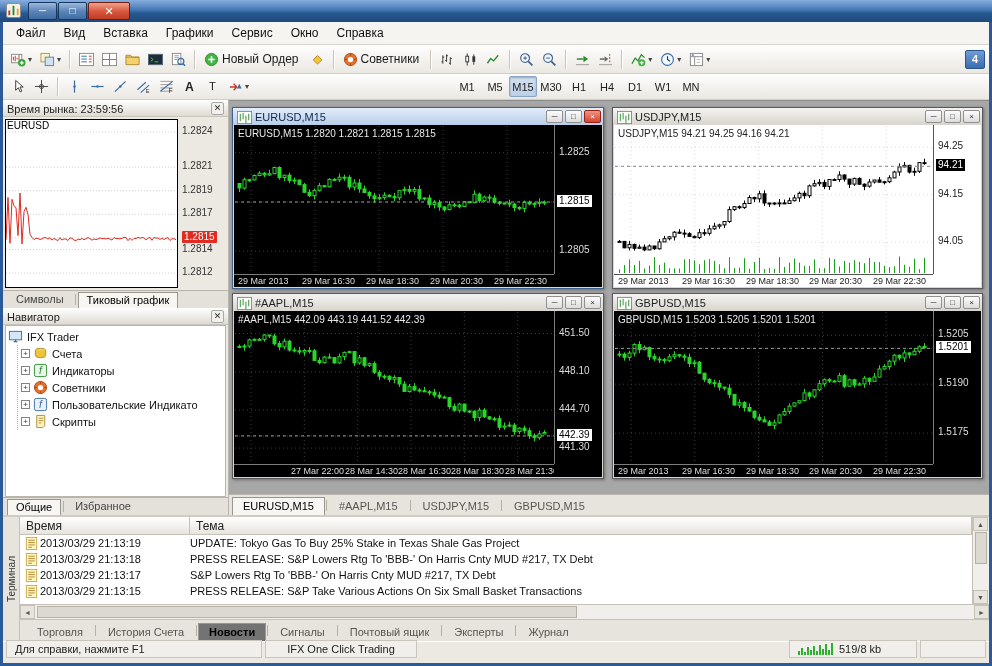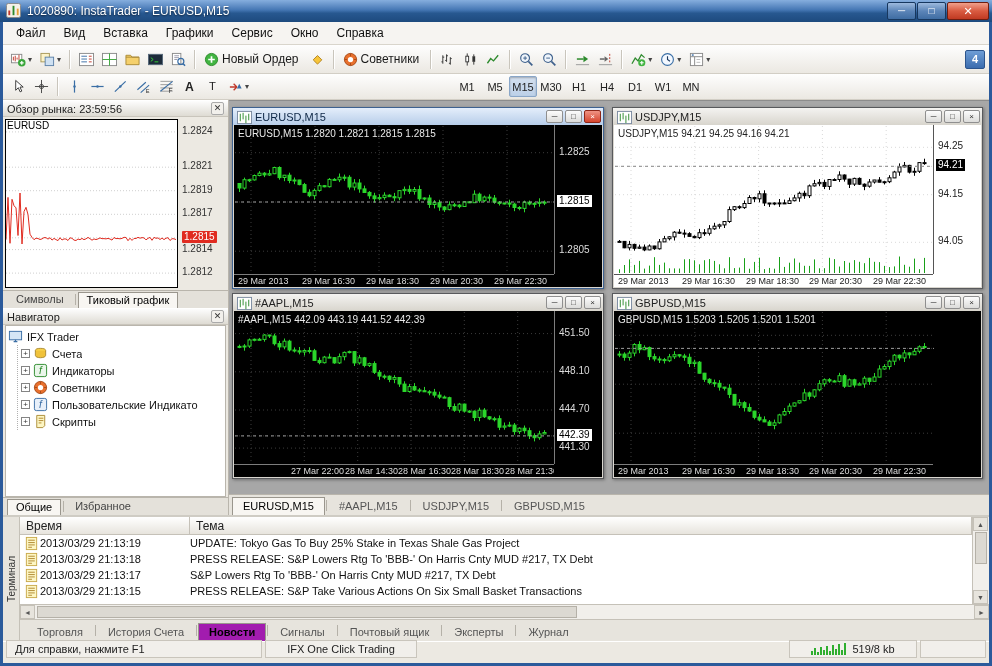--- a/index.html
+++ b/index.html
@@ -101,42 +101,41 @@
 .tr-time{width:150px;flex:none;}
 .tr-topic{flex:1;white-space:nowrap;overflow:hidden;}
 .vscroll{width:17px;background:#f1efeb;border-left:1px solid #c5c1b8;display:flex;flex-direction:column;align-items:stretch;}
 .hscroll{height:15px;background:#f1efeb;border-top:1px solid #c5c1b8;display:flex;}
 .sb-btn{width:15px;height:14px;font-size:7px;color:#555;text-align:center;line-height:14px;background:#e7e4dd;border:1px solid #c5c1b8;flex:none;}
 .sb-thumb-v{height:32px;margin:1px 2px;background:#dcd9d2;border:1px solid #b5b1a8;}
 .sb-thumb-h{width:540px;margin:1px 2px;background:#dcd9d2;border:1px solid #b5b1a8;}
 .hfill{flex:1;}
 .term-tabs{height:22px;display:flex;align-items:flex-end;background:#e7e4dd;border-top:1px solid #c5c1b8;padding:0 6px;gap:1px;}
 .ttab{font-size:11px;color:#555;padding:2px 10px 3px;border:1px solid transparent;border-bottom:none;white-space:nowrap;}
-.ttab.active{background:#a21caf;border-color:#9a968d;color:#000;font-weight:bold;}
+.ttab.active{background:#737373;border-color:#9a968d;color:#000;font-weight:bold;}
 .statusbar{height:14px;display:flex;align-items:center;background:#ece9e2;border-top:1px solid #fff;padding:1px 3px;gap:3px;}
 .sb-sec{height:18px;display:flex;align-items:center;font-size:11px;color:#222;padding:0 8px;border:1px solid #c9c5bc;background:#f1efeb;}
 .sb-help{width:256px;}
 .sb-mode{width:152px;justify-content:center;}
 .sb-fill{flex:1;border:none;background:none;}
-.sb-traffic{width:128px;gap:6px;justify-content:center;}
+.sb-traffic{width:128px;gap:6px;justify-content:flex-start;}
 .bars{display:flex;align-items:flex-end;gap:1px;height:12px;}
 .bars span{width:2px;background:#2fae2f;display:inline-block;}
 </style>
 </head>
 <body>
 
 <div class="window">
   <div class="titlebar">
     <span class="app-ico" id="app-ico"><svg width="15" height="15" viewBox="0 0 16 16">
           <rect x="0.5" y="0.5" width="15" height="15" rx="2" fill="#f5f1e8" stroke="#888"></rect>
           <path d="M3.5 8v5" stroke="#c0392b" stroke-width="2"></path>
           <path d="M8 3v10" stroke="#2c8a2c" stroke-width="2"></path>
           <path d="M12.5 6v7" stroke="#e8a23a" stroke-width="2"></path>
         </svg></span>
-    <span class="tb-title">1020890: InstaTrader - EURUSD,M15</span>
     <span class="win-btn">─</span>
     <span class="win-btn">□</span>
     <span class="win-btn close">✕</span>
   </div>
   <div class="app-body">
     <div class="menubar" id="menubar">
         <div class="menu-item">Файл</div>
         <div class="menu-item">Вид</div>
         <div class="menu-item">Вставка</div>
         <div class="menu-item">Графики</div>
@@ -365,21 +364,21 @@
         <div class="tfbtn">H1</div>
         <div class="tfbtn">H4</div>
         <div class="tfbtn">D1</div>
         <div class="tfbtn">W1</div>
         <div class="tfbtn">MN</div>
       </div>
     <div class="main-region">
       <div class="left-col">
         <div class="panel" id="mw-panel">
           <div class="panel-header">
-            <span class="ph-title">Обзор рынка: 23:59:56</span>
+            <span class="ph-title">Время рынка: 23:59:56</span>
             <span class="ph-close">✕</span>
           </div>
           <div class="mw-area">
             <div class="mw-box"><svg width="171" height="165">
                   <line x1="0" x2="171" y1="11.9" y2="11.9" stroke="#cfcfcf" stroke-dasharray="1,2"></line>
                   <line x1="0" x2="171" y1="47.2" y2="47.2" stroke="#cfcfcf" stroke-dasharray="1,2"></line>
                   <line x1="0" x2="171" y1="70.7" y2="70.7" stroke="#cfcfcf" stroke-dasharray="1,2"></line>
                   <line x1="0" x2="171" y1="94.3" y2="94.3" stroke="#cfcfcf" stroke-dasharray="1,2"></line>
                   <line x1="0" x2="171" y1="117.8" y2="117.8" stroke="#cfcfcf" stroke-dasharray="1,2"></line>
                   <line x1="0" x2="171" y1="129.6" y2="129.6" stroke="#cfcfcf" stroke-dasharray="1,2"></line>
@@ -1167,20 +1166,26 @@
                     <rect x="293" y="40.9" width="3" height="1.9" fill="#2bd62b" stroke="#2bd62b"></rect>
                     <line x1="299.5" x2="299.5" y1="36.0" y2="42.8" stroke="#2bd62b"></line>
                     <rect x="298" y="39.3" width="3" height="3.5" fill="#000" stroke="#2bd62b"></rect>
                     <line x1="304.5" x2="304.5" y1="33.3" y2="41.3" stroke="#2bd62b"></line>
                     <rect x="303" y="34.8" width="3" height="4.5" fill="#000" stroke="#2bd62b"></rect>
                     <line x1="309.5" x2="309.5" y1="31.1" y2="36.8" stroke="#2bd62b"></line>
                     <rect x="308" y="34.5" width="3" height="1.0" fill="#000" stroke="#2bd62b"></rect>
                     <line x1="0" x2="319" y1="36.4" y2="36.4" stroke="#9a9a9a" stroke-dasharray="3,3"></line>
                   </svg></div>
                 <div class="cw-info">GBPUSD,M15 1.5203 1.5205 1.5201 1.5201</div>
+                <div class="cw-scale">
+                  <span class="cw-plabel" style="top: 17.3095px;">1.5205</span>
+                  <span class="cw-plabel" style="top: 66.2381px;">1.5190</span>
+                  <span class="cw-plabel" style="top: 115.167px;">1.5175</span>
+                  <span class="cw-plabel current" style="top: 30.3571px;">1.5201</span>
+                </div>
                 <div class="cw-timescale">
                   <span class="cw-tlabel" style="left: 4px;">29 Mar 2013</span>
                   <span class="cw-tlabel" style="left: 68px;">29 Mar 16:30</span>
                   <span class="cw-tlabel" style="left: 132px;">29 Mar 18:30</span>
                   <span class="cw-tlabel" style="left: 195px;">29 Mar 20:30</span>
                   <span class="cw-tlabel" style="left: 259px;">29 Mar 22:30</span>
                 </div>
               </div>
             </div>
           </div>

